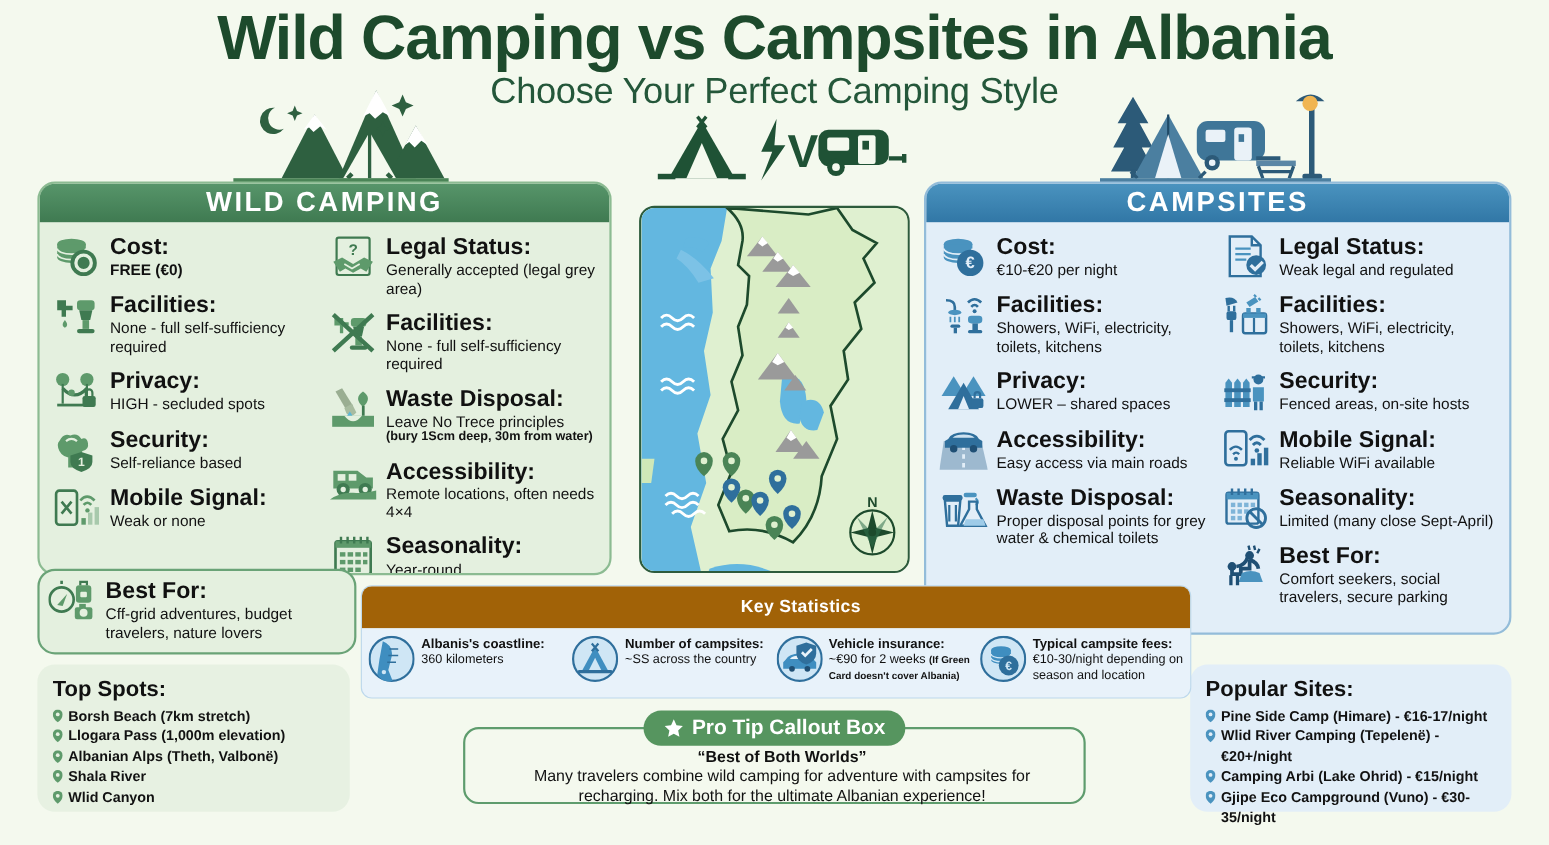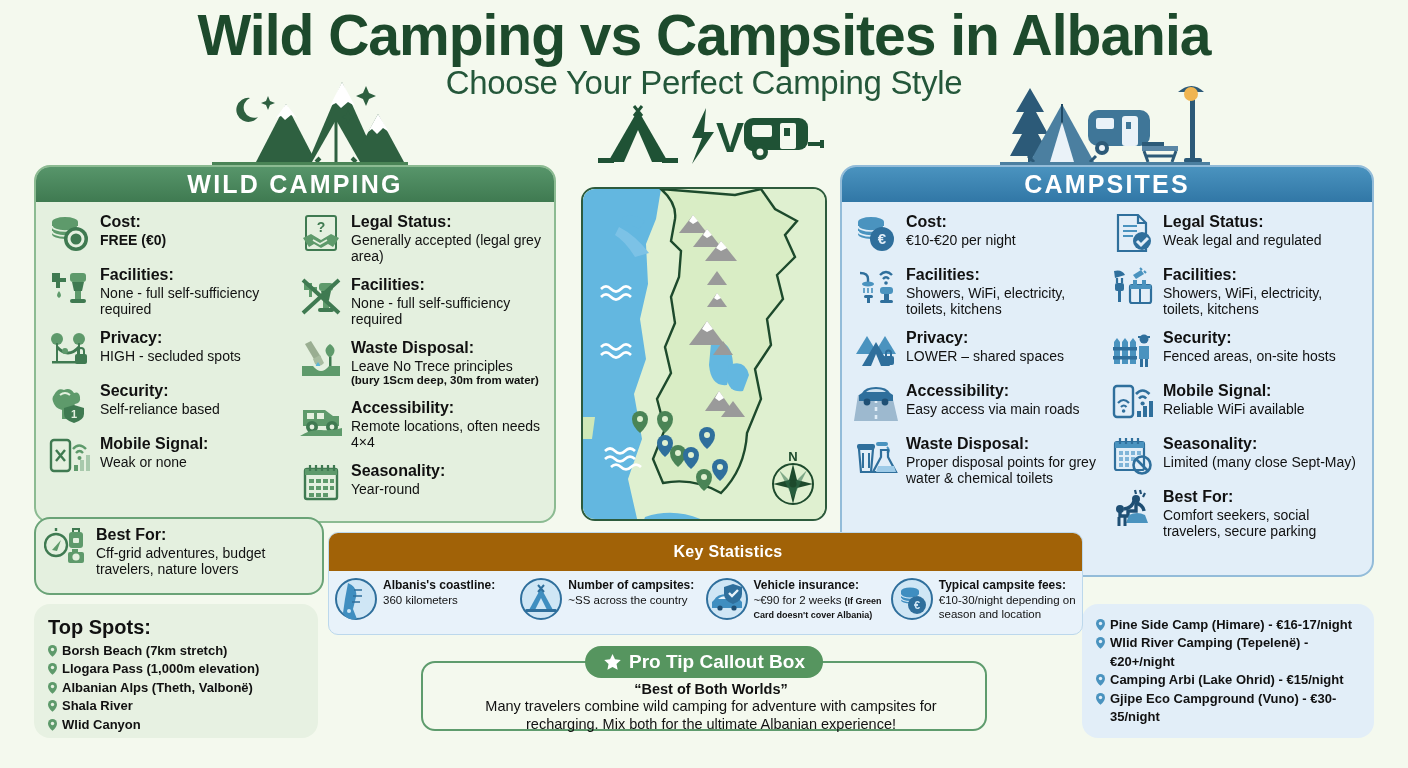--- a/index.html
+++ b/index.html
@@ -57,21 +57,21 @@
     left: 840px; top: 165px; width: 534px; height: 412px;
     background: #e2eef8;
     border: 2px solid #93bcd9;
   }
   .camp .panel-head { background: linear-gradient(180deg,#4a93bf,#3177a6); }
 
   
   .feat { display: flex; gap: 8px; margin-bottom: 11px; align-items: flex-start; }
   .ficon { width: 44px; height: 42px; flex: 0 0 44px; }
   .ftext { font-size: 14px; line-height: 1.16; padding-top: 1px; }
-  .ftitle { font-weight: bold; font-size: 16px; display: block; }
+  .ftitle { font-weight: bold; font-size: 21px; display: block; }
   .fsub { display: block; }
   .fnote { display: block; font-size: 11.5px; font-weight: bold; }
 
   
   .card {
     position: absolute;
     border-radius: 16px;
   }
   .bestfor-wild {
     left: 34px; top: 517px; width: 290px; height: 78px;
@@ -614,21 +614,21 @@
                 <rect x="14" y="23" width="4" height="4"></rect>
                 <rect x="20" y="23" width="4" height="4"></rect>
               <rect x="8" y="29" width="4" height="4"></rect>
                 <rect x="14" y="29" width="4" height="4"></rect>
             </g>
             <circle cx="31" cy="31" r="8.5" fill="none" stroke="#2f6f9c" stroke-width="2.6"></circle>
             <path d="M25 25 l12 12" stroke="#2f6f9c" stroke-width="2.6"></path>
           </svg>
           <div class="ftext">
             <span class="ftitle">Seasonality:</span>
-            <span class="fsub">Limited (many close Sept-May)</span>
+            <span class="fsub">Limited (many close Sept-April)</span>
           </div>
         </div>
 
         <div class="feat">
           <svg class="ficon" viewBox="0 0 44 42">
             <circle cx="9" cy="22" r="4" fill="#1f4f74"></circle>
             <path d="M13 22 q8 -1 10 -8" stroke="#1f4f74" stroke-width="3.4" fill="none"></path>
             <circle cx="25" cy="12" r="4" fill="#1f4f74"></circle>
             <path d="M25 16 v8 h-8 v5 h-8 v-7" stroke="#1f4f74" stroke-width="3.4" fill="none"></path>
             <path d="M25 16 q7 2 8 8" stroke="#1f4f74" stroke-width="3.4" fill="none"></path>
@@ -640,20 +640,21 @@
             <span class="ftitle">Best For:</span>
             <span class="fsub">Comfort seekers, social travelers, secure parking</span>
           </div>
         </div>
 
       </div>
     </div>
   </div>
 
   <div class="card popsites">
+    <h3>Popular Sites:</h3>
     <ul class="spot-list">
       <li>
           <svg class="pin" viewBox="0 0 10 13">
             <path d="M5 0 a5 5 0 0 1 5 5 q0 4 -5 8 q-5 -4 -5 -8 a5 5 0 0 1 5 -5z" fill="#4a93bf"></path>
             <circle cx="5" cy="5" r="1.9" fill="#e2eef8"></circle>
           </svg>
           <span>Pine Side Camp (Himare) - €16-17/night</span>
         </li>
       <li>
           <svg class="pin" viewBox="0 0 10 13">

